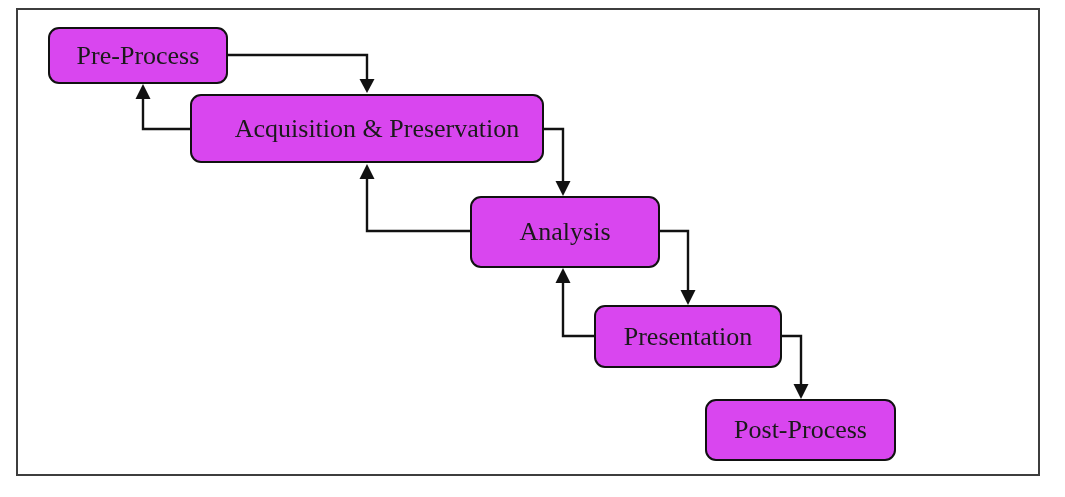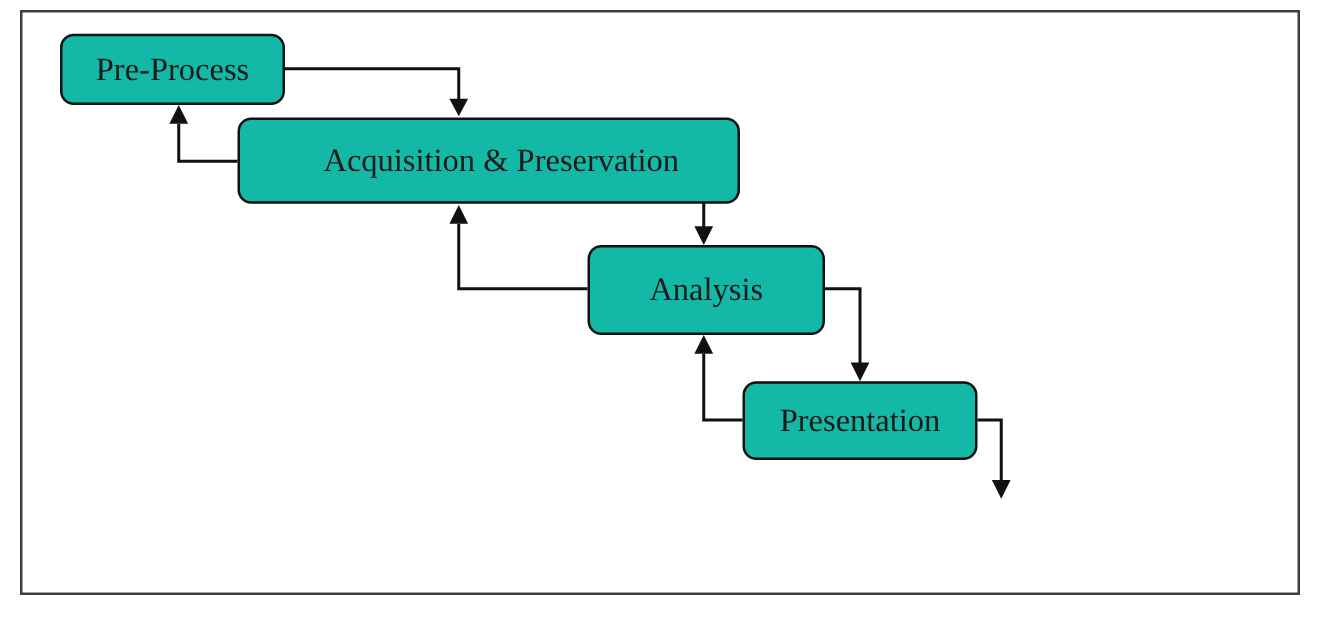--- a/index.html
+++ b/index.html
@@ -38,32 +38,32 @@
     stroke: #111111;
     stroke-width: 2.4;
   }
   .arrows polygon {
     fill: #111111;
     stroke: none;
   }
   .node {
     position: absolute;
     box-sizing: border-box;
-    background: #14b8a6;
+    background: #d946ef;
     border: 2.4px solid #111111;
     border-radius: 11px;
     display: flex;
     align-items: center;
     justify-content: center;
     color: #1a1a1a;
     font-size: 26px;
     white-space: nowrap;
   }
   .node-pre          { left: 48px;  top: 27px;  width: 180px; height: 57px; }
-  .node-acquisition  { left: 190px; top: 94px;  width: 402px; height: 69px; padding-left: 20px; }
+  .node-acquisition  { left: 190px; top: 94px;  width: 354px; height: 69px; padding-left: 20px; }
   .node-analysis     { left: 470px; top: 196px; width: 190px; height: 72px; text-align: right; }
   .node-presentation { left: 594px; top: 305px; width: 188px; height: 63px; text-align: center; }
   .node-post         { left: 705px; top: 399px; width: 191px; height: 62px; }
 </style>
 </head>
 <body>
 
 <div class="stage">
 
   <div class="frame"></div>
@@ -115,14 +115,17 @@
   </div>
 
   <div class="node node-analysis">
     <span>Analysis</span>
   </div>
 
   <div class="node node-presentation">
     <span>Presentation</span>
   </div>
 
+  <div class="node node-post">
+    <span>Post-Process</span>
+  </div>
 
 </div>
 
 </body></html>

